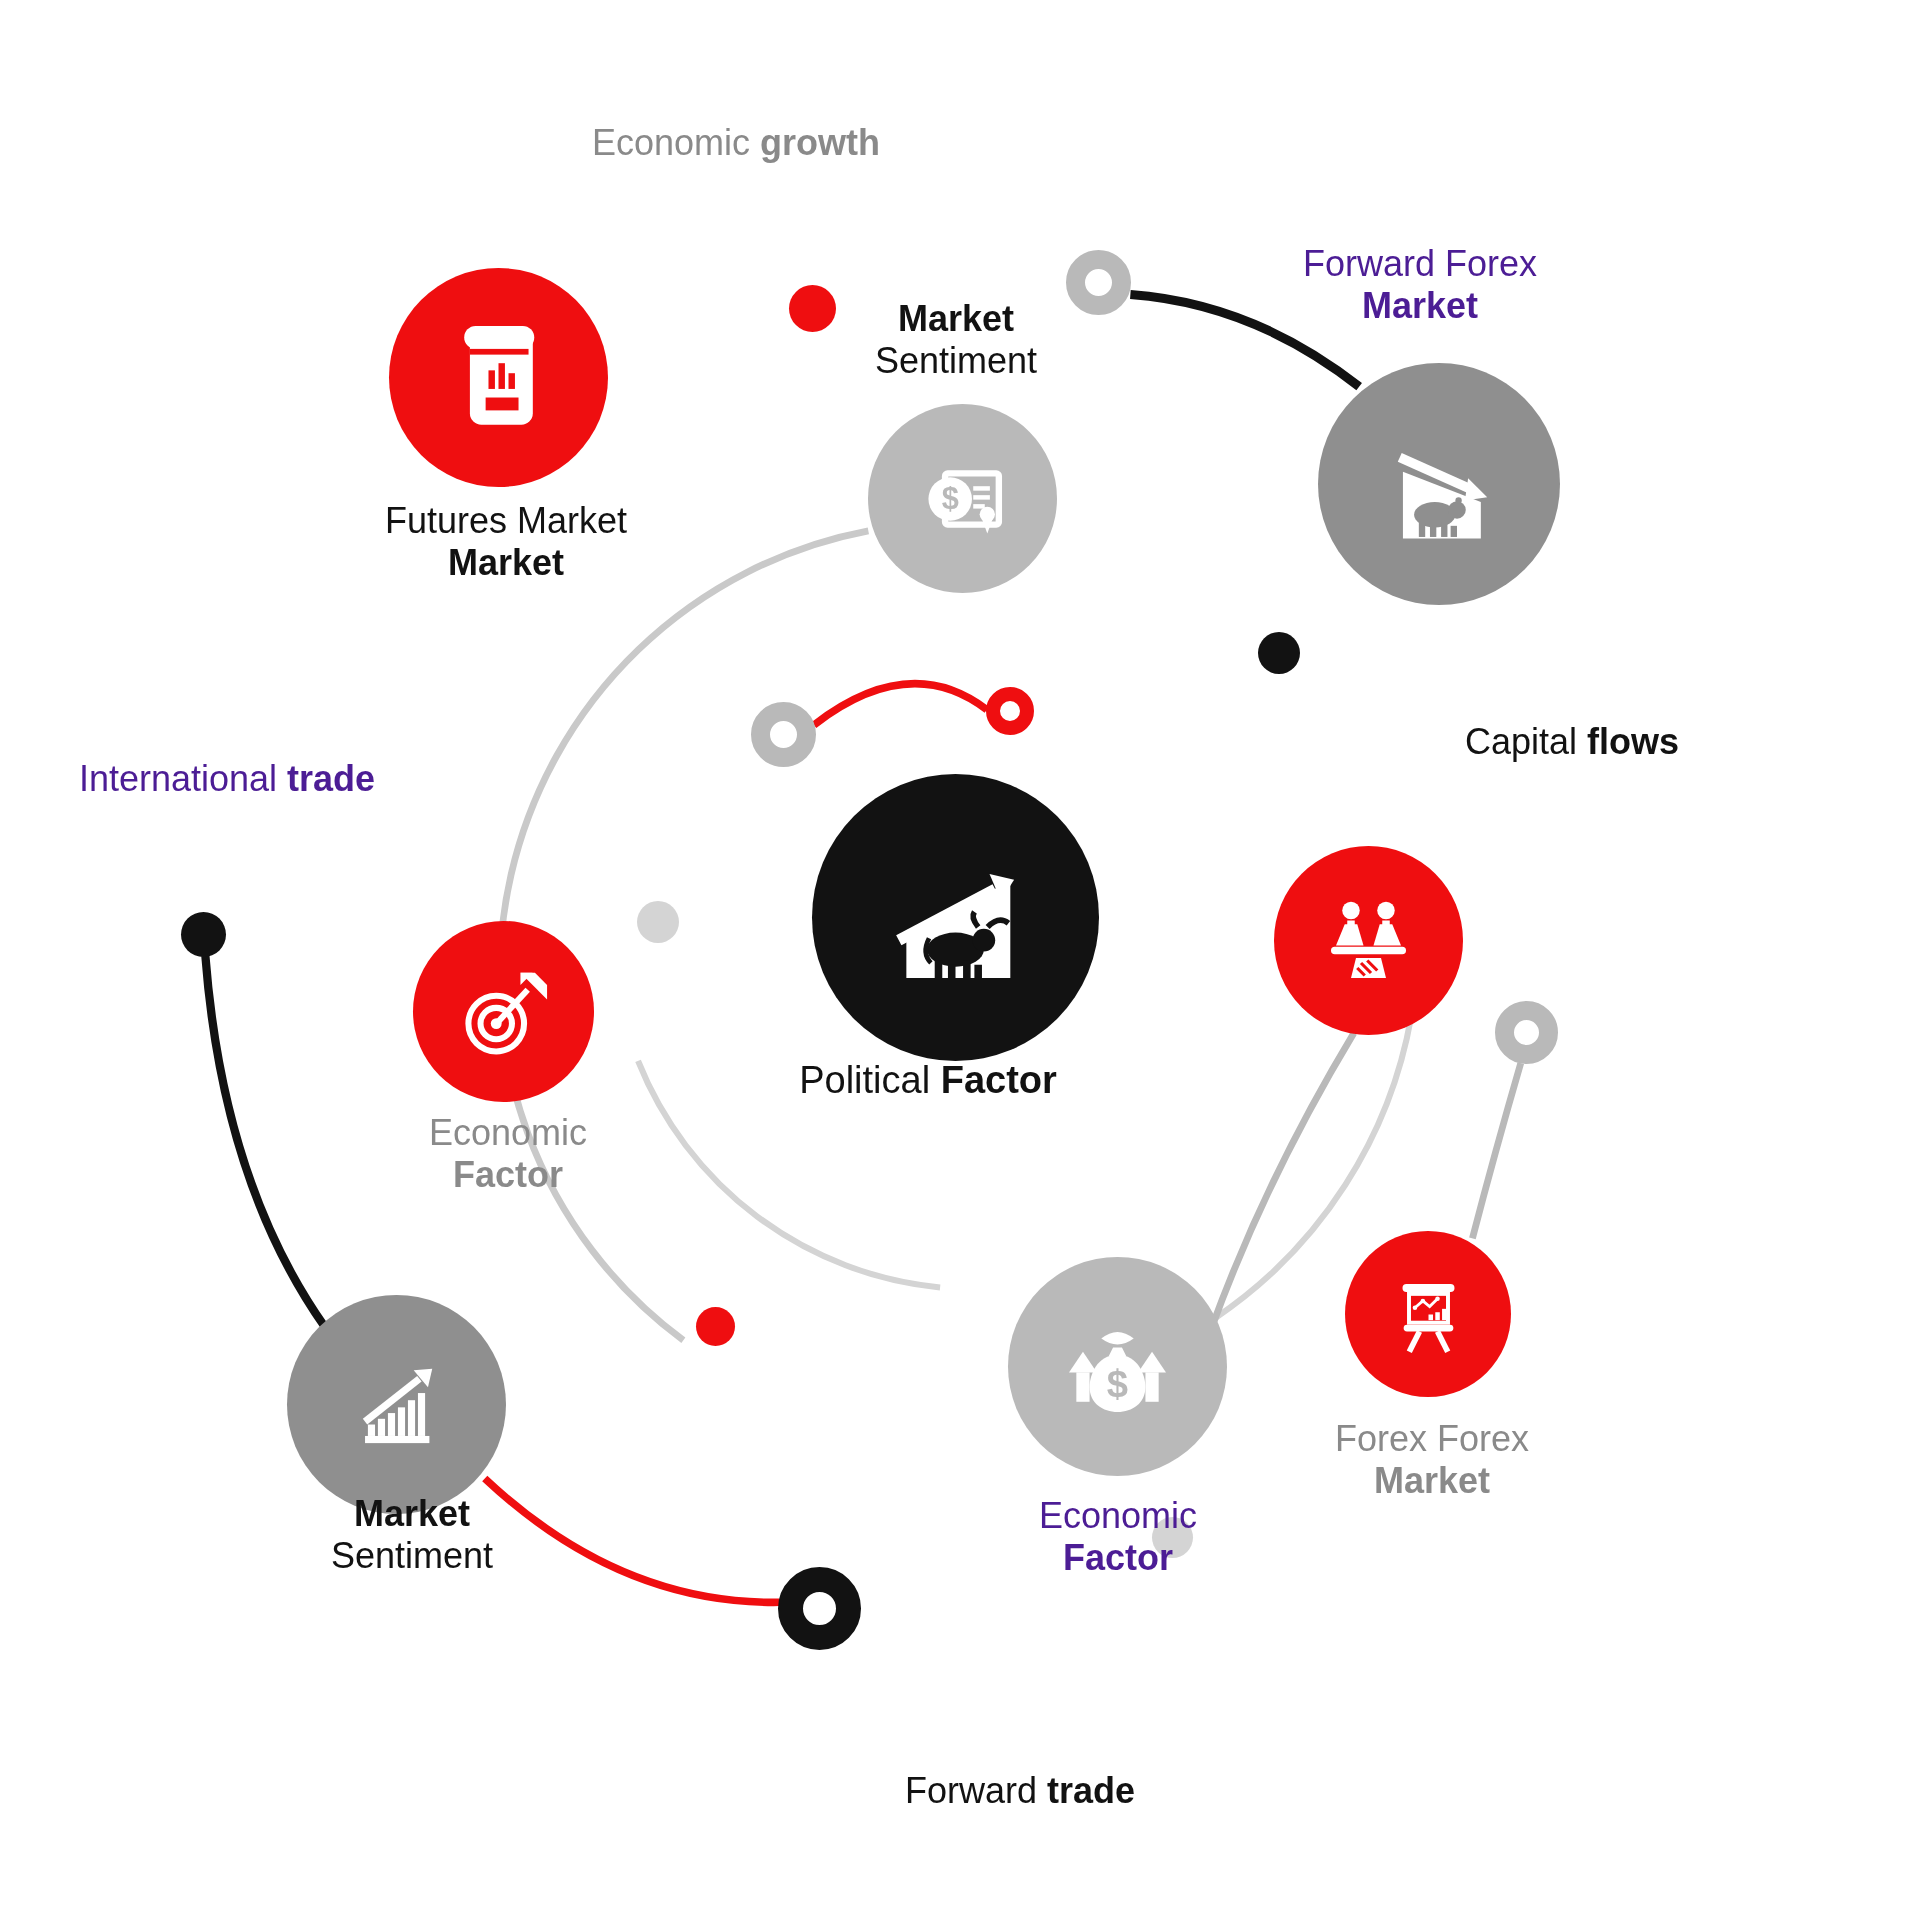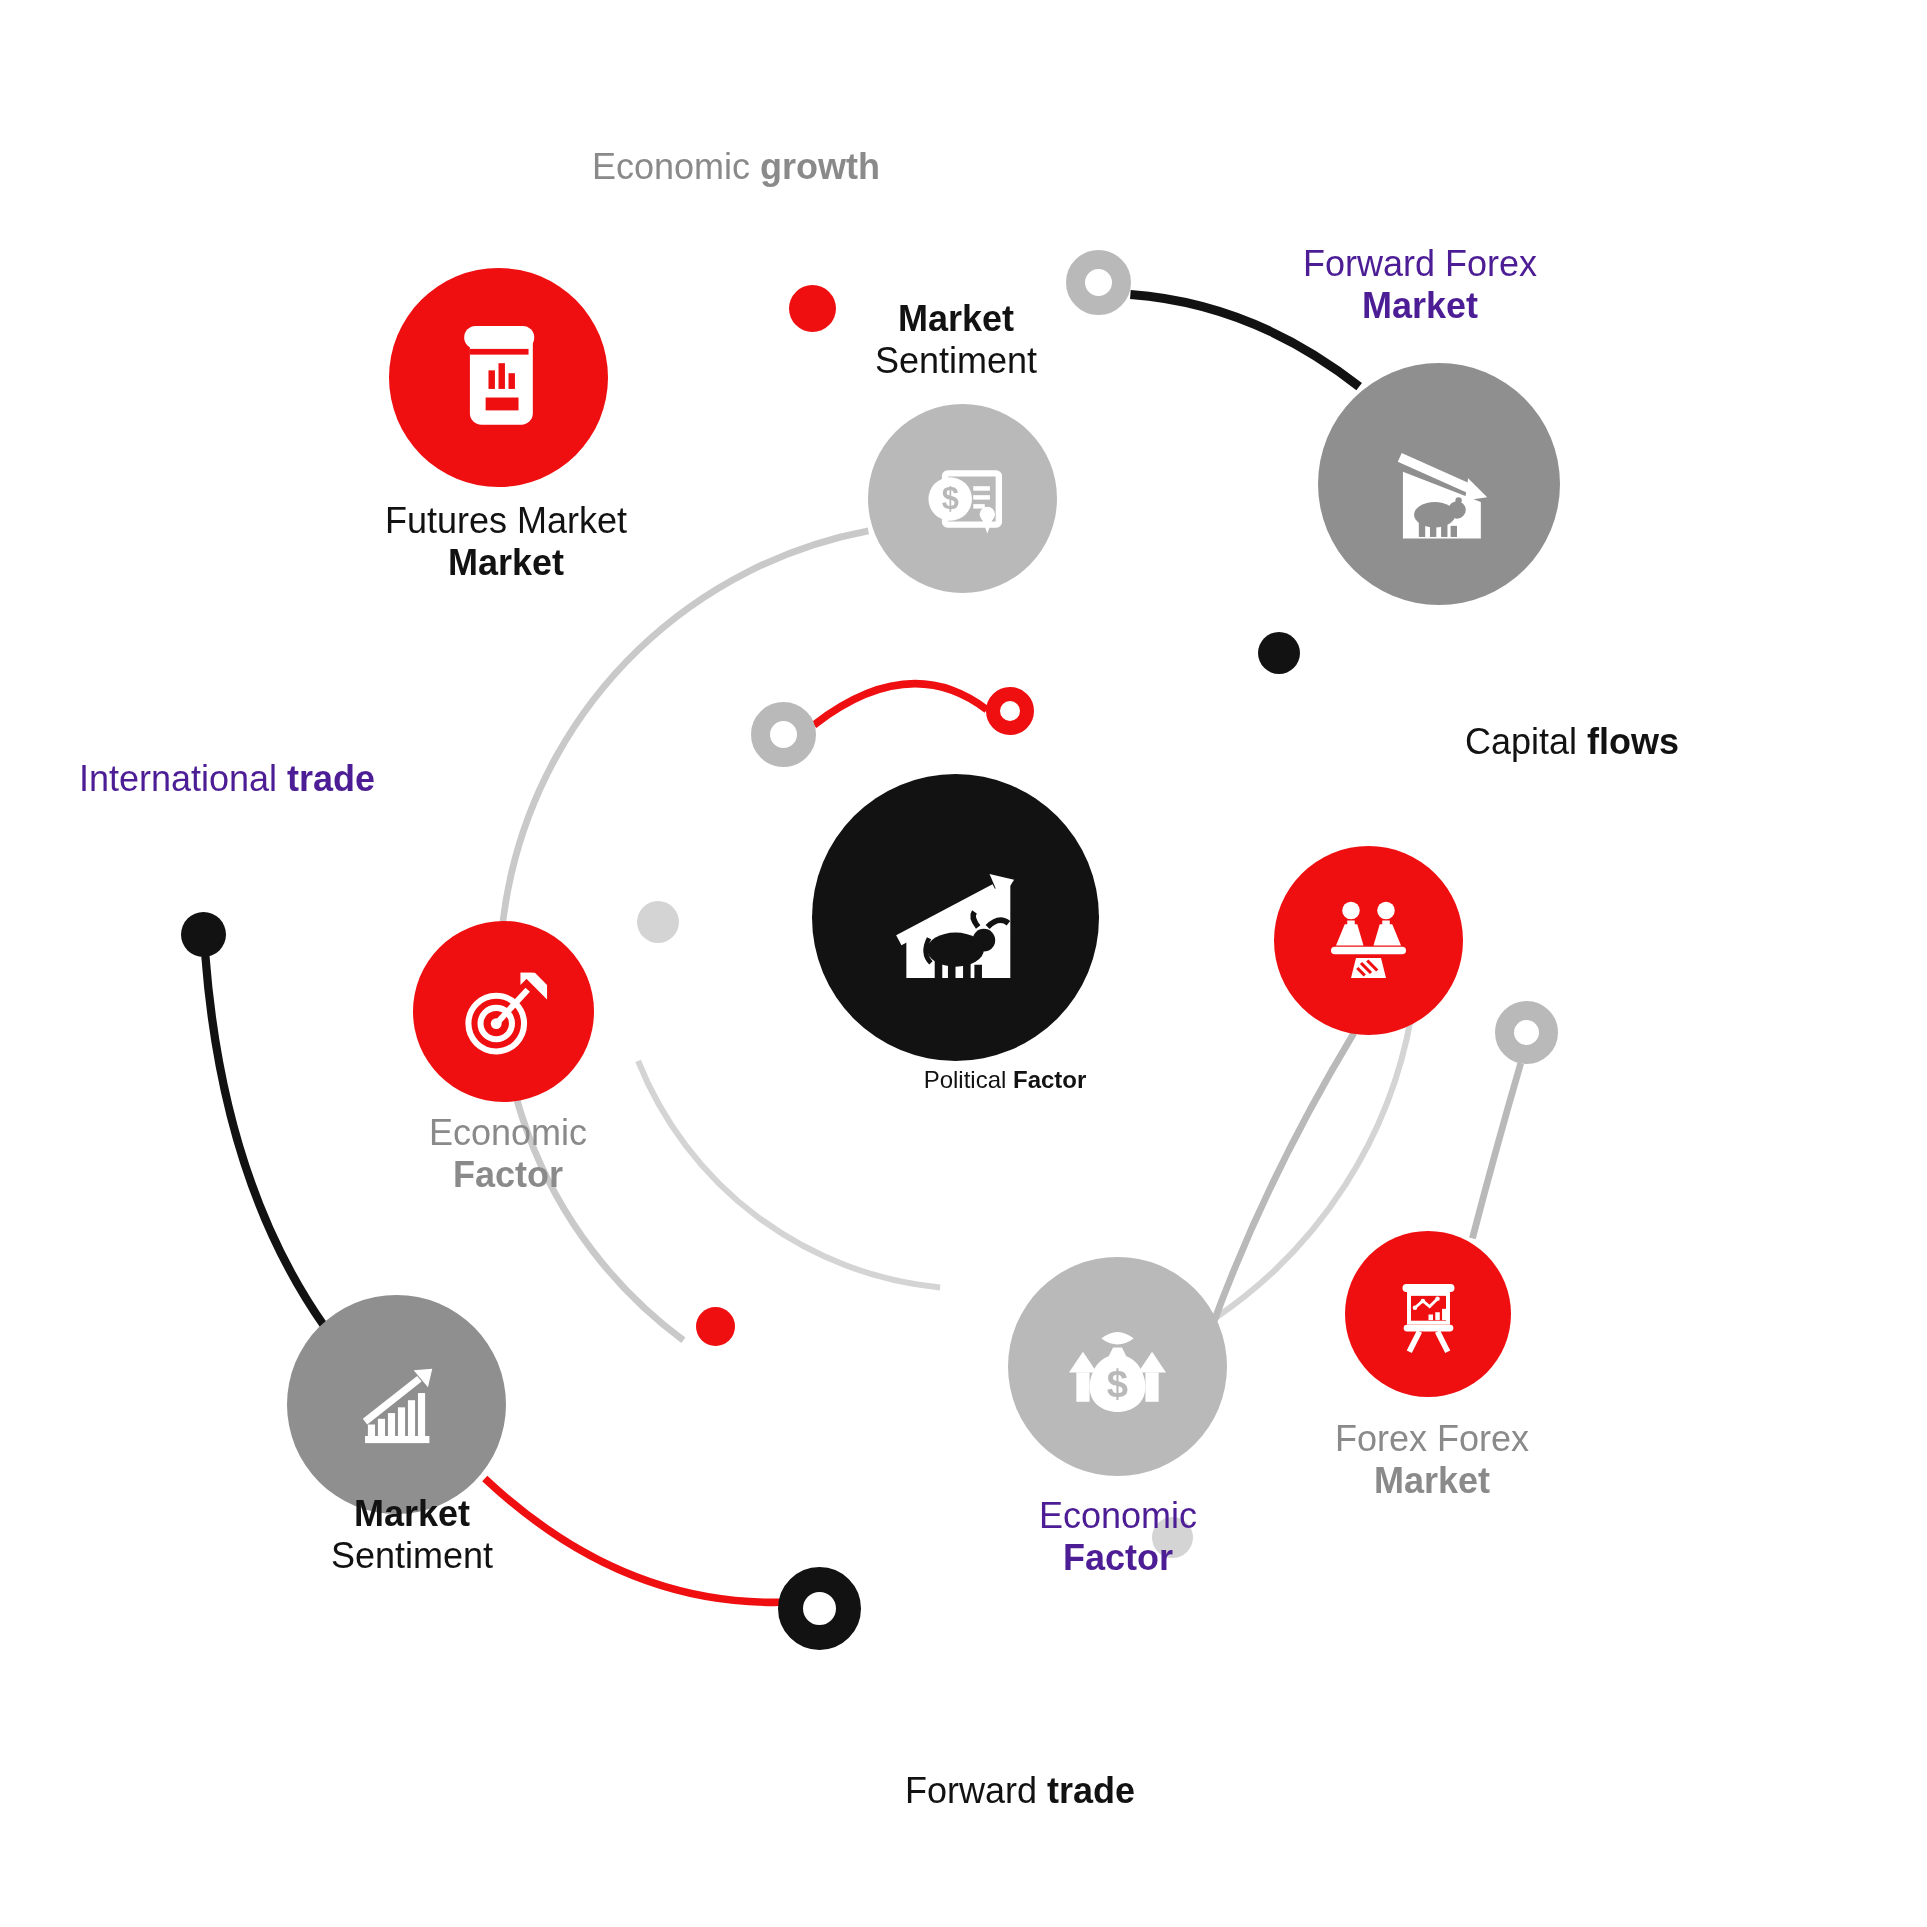--- a/index.html
+++ b/index.html
@@ -174,21 +174,21 @@
   <div class="dot" style="left:1258px;top:632px;width:42px;height:42px;background:#121212;"></div>
   <div class="ring" style="left:751px;top:702px;width:65px;height:65px;border:19.6px solid #b9b9b9;"></div>
   <div class="ring" style="left:986px;top:687px;width:48px;height:48px;border:14.3px solid #ef0e10;"></div>
   <div class="dot" style="left:637px;top:901px;width:42px;height:42px;background:#d4d4d4;"></div>
   <div class="dot" style="left:181px;top:912px;width:45px;height:45px;background:#121212;"></div>
   <div class="dot" style="left:696px;top:1307px;width:39px;height:39px;background:#ef0e10;"></div>
   <div class="ring" style="left:778px;top:1567px;width:83px;height:83px;border:25px solid #121212;"></div>
   <div class="dot" style="left:1152px;top:1517px;width:41px;height:41px;background:#d4d4d4;"></div>
   <div class="ring" style="left:1495px;top:1001px;width:63px;height:63px;border:19px solid #b9b9b9;"></div>
 
-  <div class="lbl center gry-t" style="left:736px;top:143px;margin-top:24px;">
+  <div class="lbl center gry-t" style="left:736px;top:143px;">
     <span class="r">Economic </span><span class="b">growth</span>
   </div>
 
   <div class="lbl block blk-t" style="left:956px;top:298px;">
     <div class="b">Market</div>
     <div class="r">Sentiment</div>
   </div>
 
   <div class="lbl block red-t" style="left:1420px;top:243px;">
     <div class="r">Forward Forex</div>
@@ -201,21 +201,21 @@
   </div>
 
   <div class="lbl center red-t" style="left:227px;top:779px;">
     <span class="r">International </span><span class="b">trade</span>
   </div>
 
   <div class="lbl center blk-t" style="left:1572px;top:742px;">
     <span class="r">Capital </span><span class="b">flows</span>
   </div>
 
-  <div class="lbl center blk-t" style="left:1005px;top:1080px;font-size:24px;">
+  <div class="lbl center blk-t" style="left:928px;top:1080px;font-size:38px;">
     <span class="r">Political </span><span class="b">Factor</span>
   </div>
 
   <div class="lbl block gry-t" style="left:508px;top:1112px;">
     <div class="r">Economic</div>
     <div class="b">Factor</div>
   </div>
 
   <div class="lbl block red-t" style="left:1118px;top:1495px;">
     <div class="r">Economic</div>

